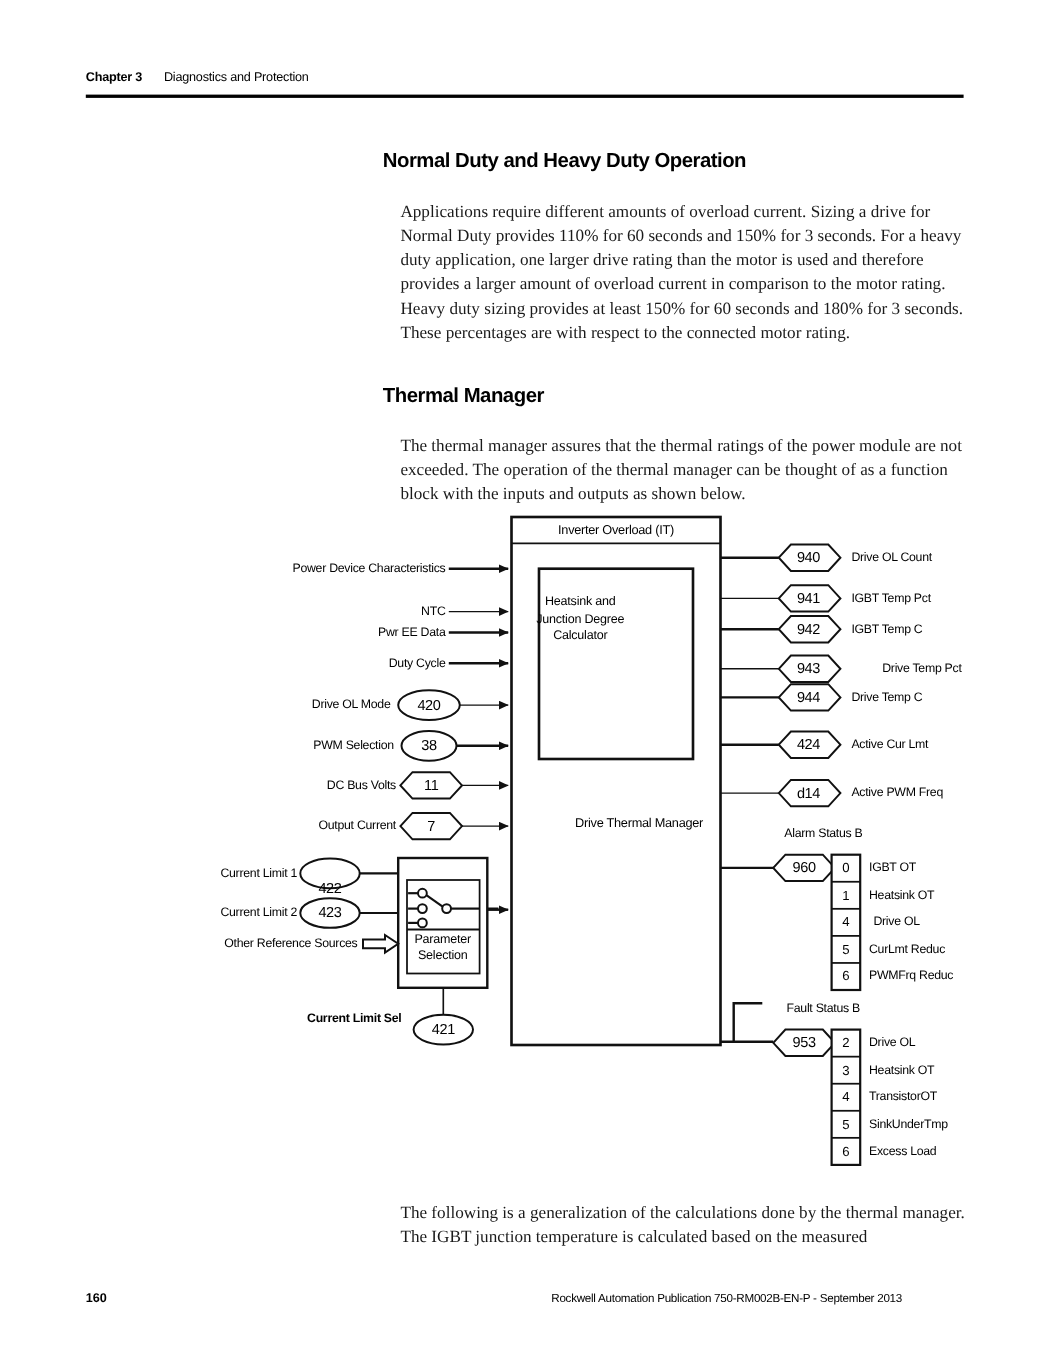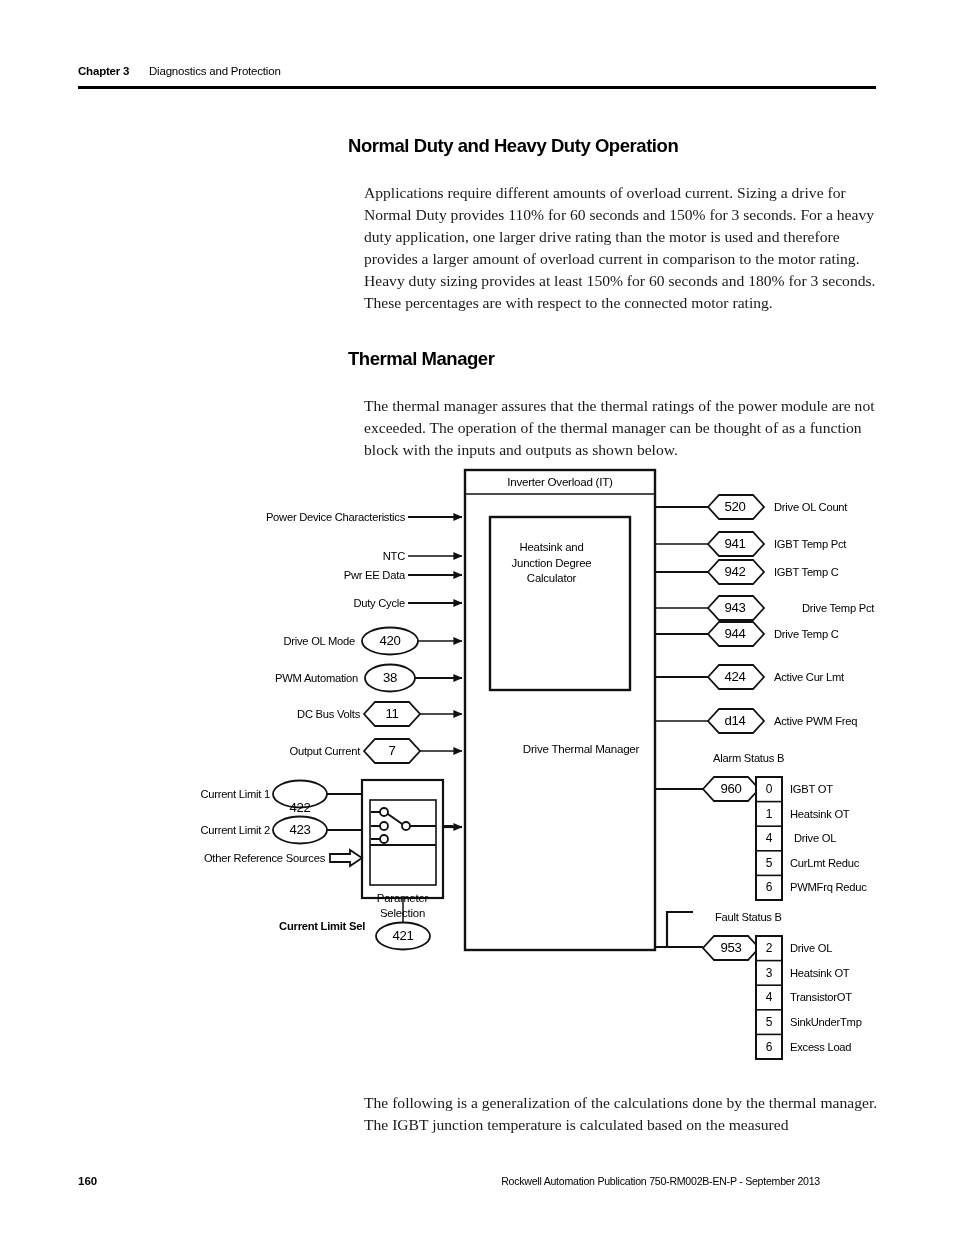--- a/index.html
+++ b/index.html
@@ -258,56 +258,56 @@
       <polygon points="703,948 714,936 748,936 759,948 748,960 714,960" fill="#ffffff" stroke="#111" stroke-width="1.8"></polygon>
 
       <rect x="756" y="936" width="26" height="123" fill="#ffffff" stroke="#111" stroke-width="2.0"></rect>
       <line x1="756" y1="960.6" x2="782" y2="960.6" stroke="#111" stroke-width="1.6"></line>
       <line x1="756" y1="985.2" x2="782" y2="985.2" stroke="#111" stroke-width="1.6"></line>
       <line x1="756" y1="1009.8" x2="782" y2="1009.8" stroke="#111" stroke-width="1.6"></line>
       <line x1="756" y1="1034.4" x2="782" y2="1034.4" stroke="#111" stroke-width="1.6"></line>
     </svg>
 
     <div class="dlabel c" style="left:465px; top:475px; width:190px; font-size:11.6px;">Inverter Overload (IT)</div>
-    <div class="boxtext" style="left:490px; top:540px; width:123px;">
+    <div class="boxtext" style="left:466px; top:540px; width:123px;">
       <span>Heatsink and</span><br>
       <span>Junction Degree</span><br>
       <span>Calculator</span>
     </div>
     <div class="dlabel c" style="left:465px; top:742px; width:190px; font-size:11.6px;margin-left:21px;">Drive Thermal Manager</div>
 
     <div class="dlabel r" style="left:155px; top:511px; width:250px;">Power Device Characteristics</div>
     <div class="dlabel r" style="left:155px; top:550px; width:250px;">NTC</div>
     <div class="dlabel r" style="left:155px; top:569px; width:250px;">Pwr EE Data</div>
     <div class="dlabel r" style="left:155px; top:597px; width:250px;">Duty Cycle</div>
     <div class="dlabel r" style="left:105px; top:635px; width:250px;">Drive OL Mode</div>
-    <div class="dlabel r" style="left:108px; top:672px; width:250px;">PWM Automation</div>
+    <div class="dlabel r" style="left:108px; top:672px; width:250px;">PWM Selection</div>
     <div class="dlabel r" style="left:110px; top:708px; width:250px;">DC Bus Volts</div>
     <div class="dlabel r" style="left:110px; top:745px; width:250px;">Output Current</div>
 
     <div class="shapenum" style="left:360px; top:633px; width:60px;">420</div>
     <div class="shapenum" style="left:360px; top:670px; width:60px;">38</div>
     <div class="shapenum" style="left:362px; top:706px; width:60px;">11</div>
     <div class="shapenum" style="left:362px; top:743px; width:60px;">7</div>
 
     <div class="dlabel r" style="left:20px; top:788px; width:250px;">Current Limit 1</div>
     <div class="dlabel r" style="left:20px; top:824px; width:250px;">Current Limit 2</div>
     <div class="dlabel r" style="left:70px; top:852px; width:255px;">Other Reference Sources</div>
     <div class="shapenum" style="left:270px; top:786px; width:60px;margin-top:14px;">422</div>
     <div class="shapenum" style="left:270px; top:822px; width:60px;">423</div>
 
-    <div class="boxtext" style="left:362px; top:847px; width:81px; line-height:15px;margin-top:44px;">
+    <div class="boxtext" style="left:362px; top:847px; width:81px; line-height:15px;">
       <span>Parameter</span><br>
       <span>Selection</span>
     </div>
 
     <div class="dlabel r" style="left:145px; top:920px; width:220px;font-weight:bold;">Current Limit Sel</div>
     <div class="shapenum" style="left:373px; top:928px; width:60px;">421</div>
 
-    <div class="shapenum" style="left:706px; top:499px; width:58px;">520</div>
+    <div class="shapenum" style="left:706px; top:499px; width:58px;">940</div>
     <div class="dlabel" style="left:774px; top:501px;">Drive OL Count</div>
 
     <div class="shapenum" style="left:706px; top:536px; width:58px;">941</div>
     <div class="dlabel" style="left:774px; top:538px;">IGBT Temp Pct</div>
 
     <div class="shapenum" style="left:706px; top:564px; width:58px;">942</div>
     <div class="dlabel" style="left:774px; top:566px;">IGBT Temp C</div>
 
     <div class="shapenum" style="left:706px; top:600px; width:58px;">943</div>
     <div class="dlabel" style="left:774px; top:602px;padding-left:28px;">Drive Temp Pct</div>

